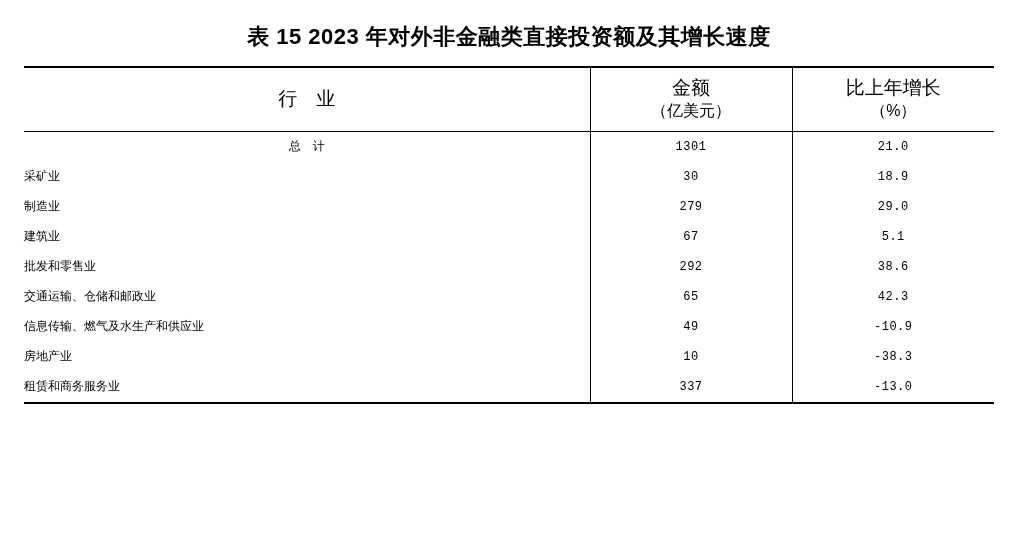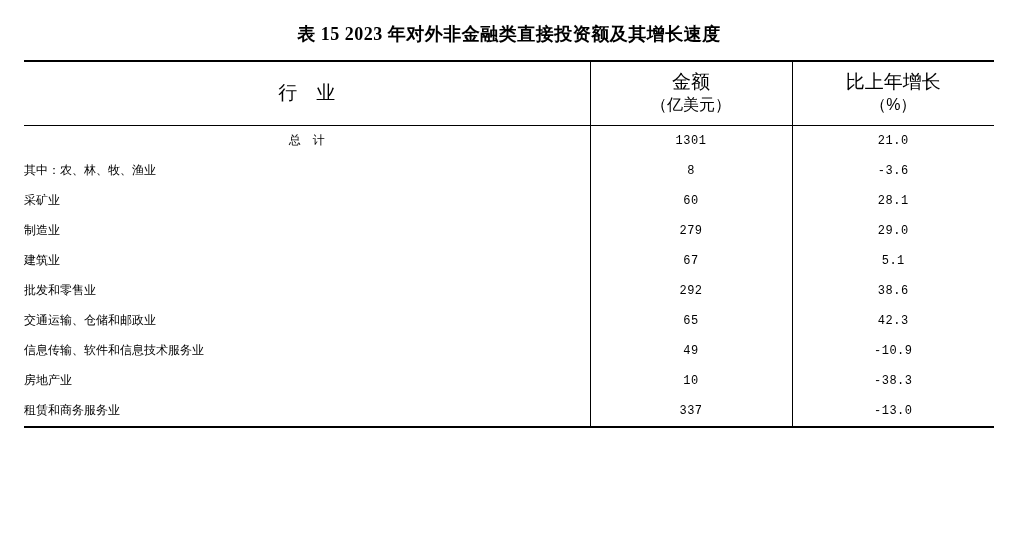--- a/index.html
+++ b/index.html
@@ -15,26 +15,26 @@
     overflow: hidden;
   }
   .page {
     position: relative;
     width: 1018px;
     height: 559px;
     box-sizing: border-box;
   }
   .table-title {
     text-align: center;
-    font-size: 18px;
+    font-size: 22px;
     font-weight: 700;
     letter-spacing: 0.5px;
     padding-top: 22px;
     padding-bottom: 14px;
-    font-family: Liberation Serif, serif;
+    font-family: Liberation Sans, sans-serif;
   }
   table.data {
     border-collapse: collapse;
     width: 930px;
     margin: 0 auto;
     table-layout: fixed;
   }
   table.data col.c-industry { width: 566px; }
   table.data col.c-amount   { width: 202px; }
   table.data col.c-growth   { width: 202px; }
@@ -116,28 +116,23 @@
         </th>
       </tr>
     </thead>
     <tbody>
       <tr>
         <td class="ind-total rule-mid">总　计</td>
         <td class="num rule-mid sep-left">1301</td>
         <td class="num rule-mid sep-left">21.0</td>
       </tr>
       <tr>
-        <td class="ind-first">其中：农、林、牧、渔业</td>
-        <td class="num sep-left">8</td>
-        <td class="num sep-left">-3.6</td>
-      </tr>
-      <tr>
         <td class="ind-name">采矿业</td>
-        <td class="num sep-left">60</td>
-        <td class="num sep-left">28.1</td>
+        <td class="num sep-left">30</td>
+        <td class="num sep-left">18.9</td>
       </tr>
       <tr>
         <td class="ind-name">制造业</td>
         <td class="num sep-left">279</td>
         <td class="num sep-left">29.0</td>
       </tr>
       <tr>
         <td class="ind-name">建筑业</td>
         <td class="num sep-left">67</td>
         <td class="num sep-left">5.1</td>
@@ -146,21 +141,21 @@
         <td class="ind-name">批发和零售业</td>
         <td class="num sep-left">292</td>
         <td class="num sep-left">38.6</td>
       </tr>
       <tr>
         <td class="ind-name">交通运输、仓储和邮政业</td>
         <td class="num sep-left">65</td>
         <td class="num sep-left">42.3</td>
       </tr>
       <tr>
-        <td class="ind-name">信息传输、软件和信息技术服务业</td>
+        <td class="ind-name">信息传输、燃气及水生产和供应业</td>
         <td class="num sep-left">49</td>
         <td class="num sep-left">-10.9</td>
       </tr>
       <tr>
         <td class="ind-name">房地产业</td>
         <td class="num sep-left">10</td>
         <td class="num sep-left">-38.3</td>
       </tr>
       <tr>
         <td class="ind-name rule-bottom">租赁和商务服务业</td>

